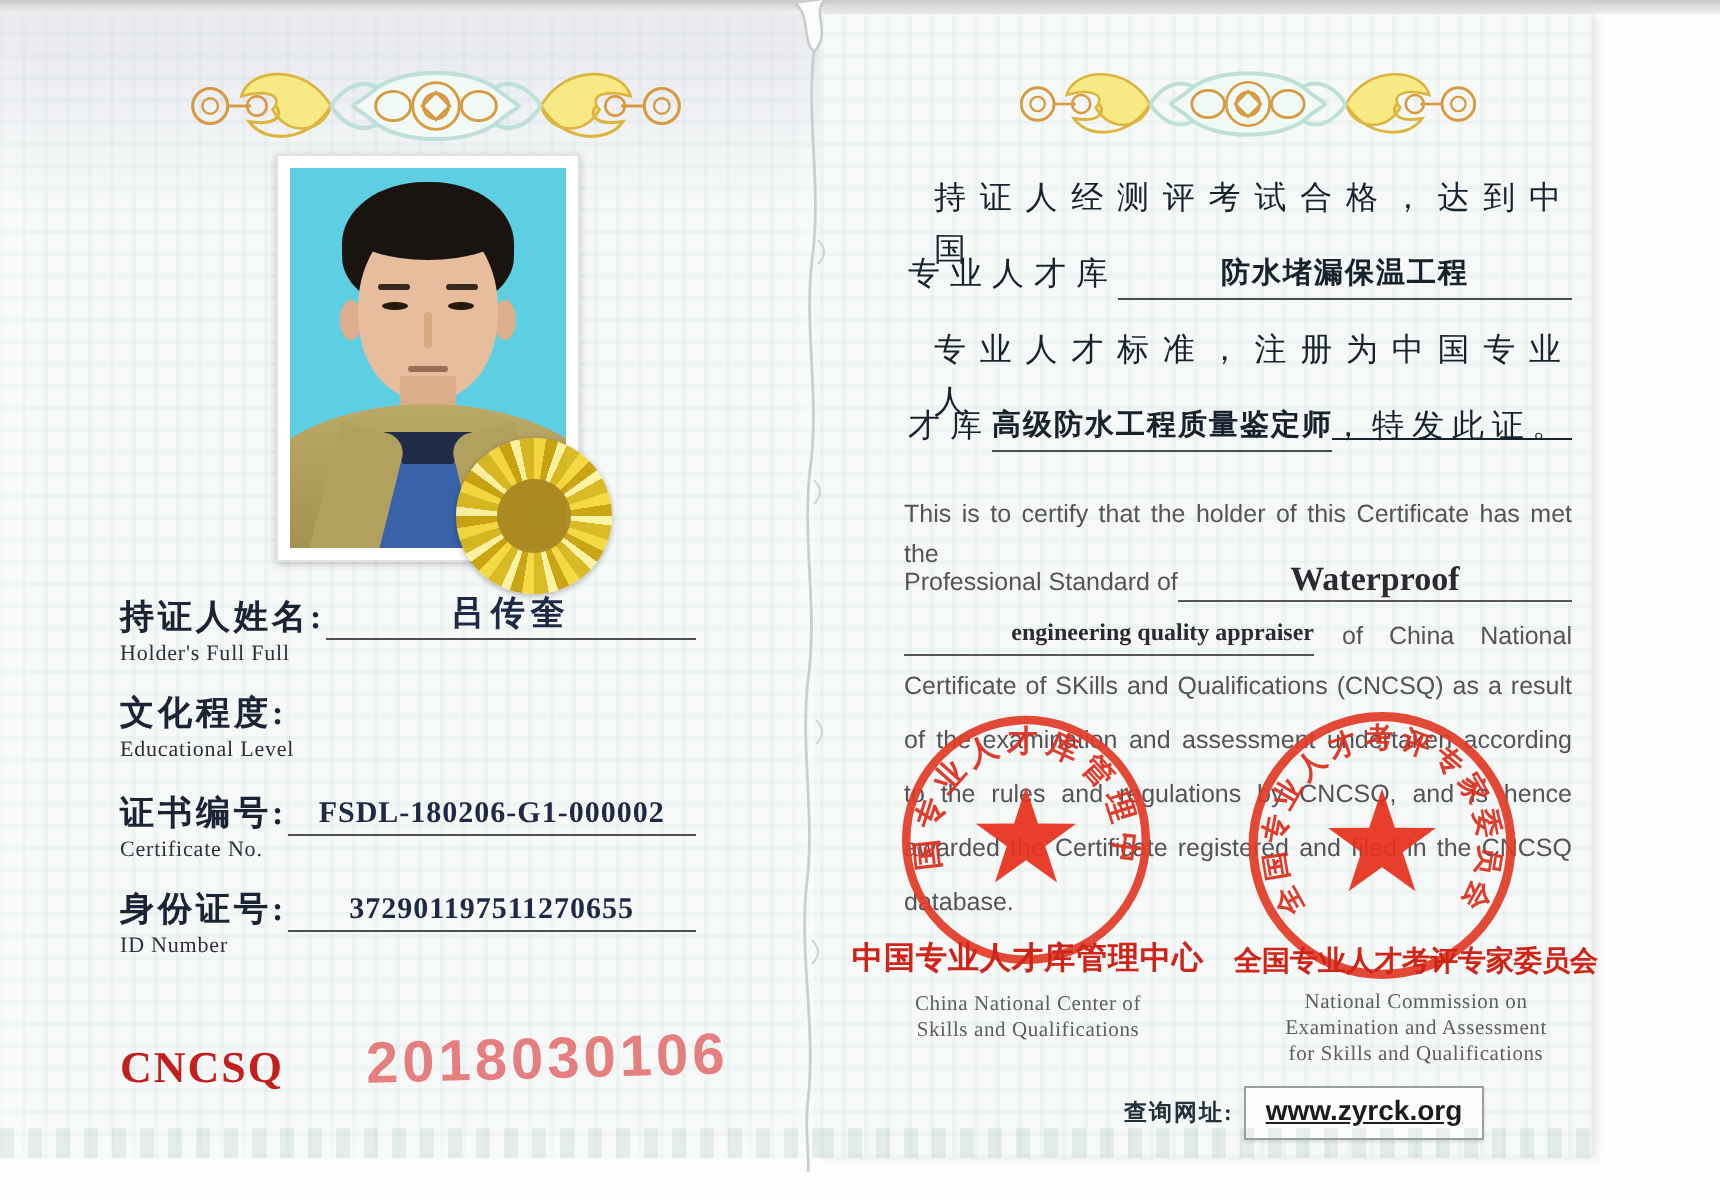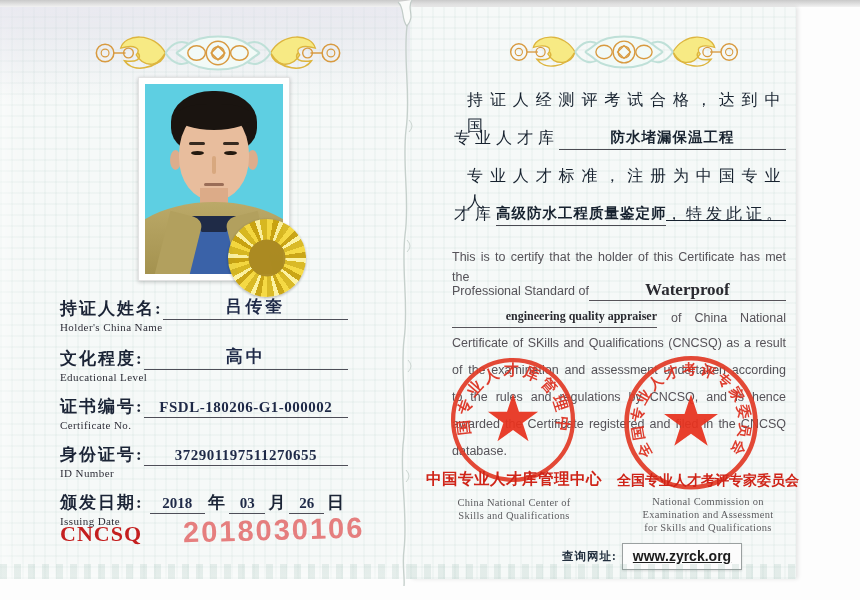--- a/index.html
+++ b/index.html
@@ -190,59 +190,46 @@
           <div class="lapel lapel-r"></div>
       </div>
     </div>
     <div class="gold-seal"></div>
 
     <div class="field" style="top:288px">
       <div class="field-row">
         <span class="zh-label">持证人姓名:</span>
         <span class="uline name-val">吕传奎</span>
       </div>
-      <div class="en-label">Holder's China Name</div>
+      <div class="en-label">Holder's Full Full</div>
     </div>
 
     <div class="field" style="top:338px">
       <div class="field-row">
         <span class="zh-label">文化程度:</span>
-        <span class="uline name-val">高中</span>
       </div>
       <div class="en-label">Educational Level</div>
     </div>
 
     <div class="field" style="top:388px">
       <div class="field-row">
         <span class="zh-label">证书编号:</span>
         <span class="uline">FSDL-180206-G1-000002</span>
       </div>
       <div class="en-label">Certificate No.</div>
     </div>
 
     <div class="field" style="top:436px">
       <div class="field-row">
         <span class="zh-label">身份证号:</span>
         <span class="uline">372901197511270655</span>
       </div>
       <div class="en-label">ID Number</div>
     </div>
 
-    <div class="field" style="top:484px">
-      <div class="field-row">
-        <span class="zh-label">颁发日期:</span>
-        <span class="date-seg" style="width:64px;margin-left:6px">2018</span>
-        <span class="date-unit">年</span>
-        <span class="date-seg" style="width:42px">03</span>
-        <span class="date-unit">月</span>
-        <span class="date-seg" style="width:40px">26</span>
-        <span class="date-unit">日</span>
-      </div>
-      <div class="en-label">Issuing Date</div>
-    </div>
 
     <div class="cncsq">CNCSQ</div>
     <div class="stamp-number">2018030106</div>
   </div>
 
   <div class="page page-right">
 
     <svg class="ornament orn-right" viewBox="0 0 300 60">
       <use href="#ornHalf"></use>
       <use href="#ornHalf" transform="translate(300,0) scale(-1,1)"></use>

